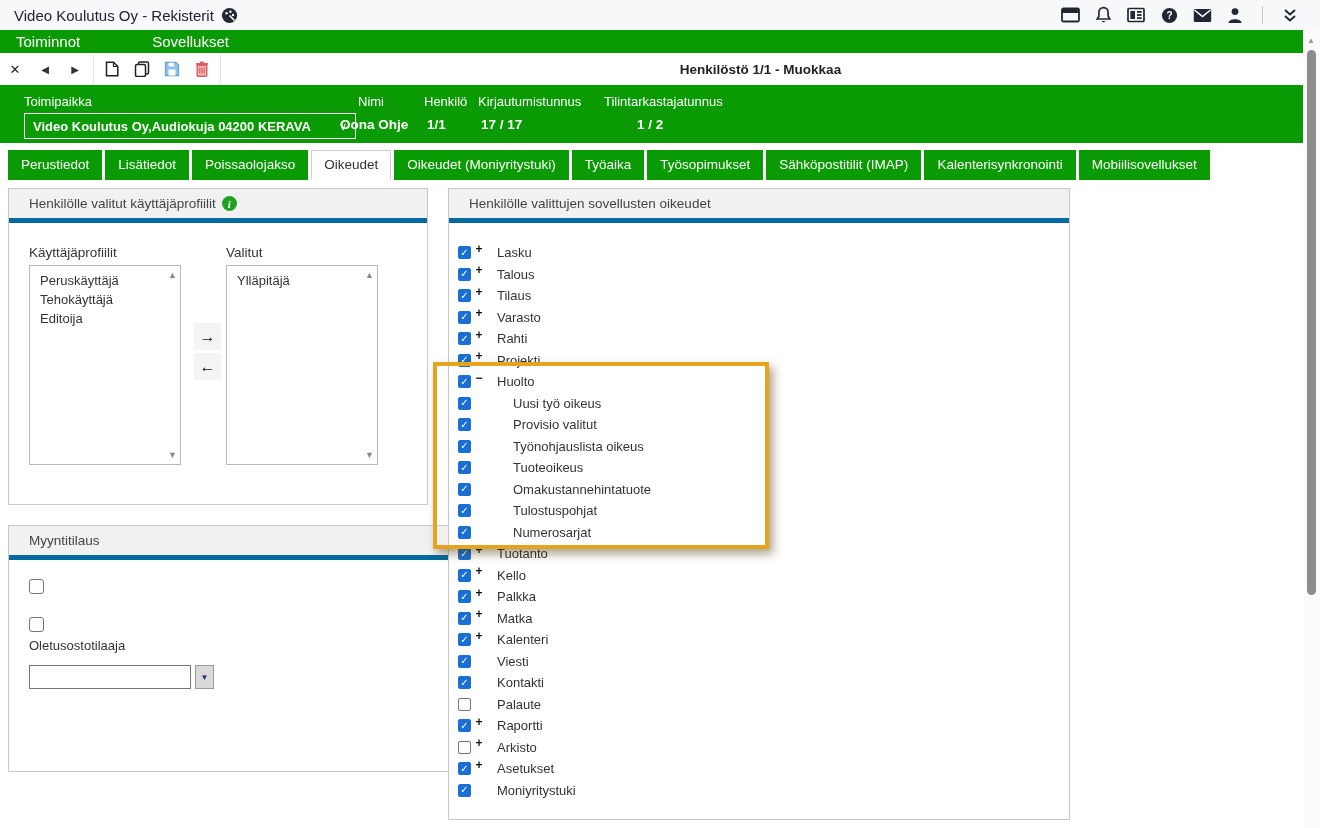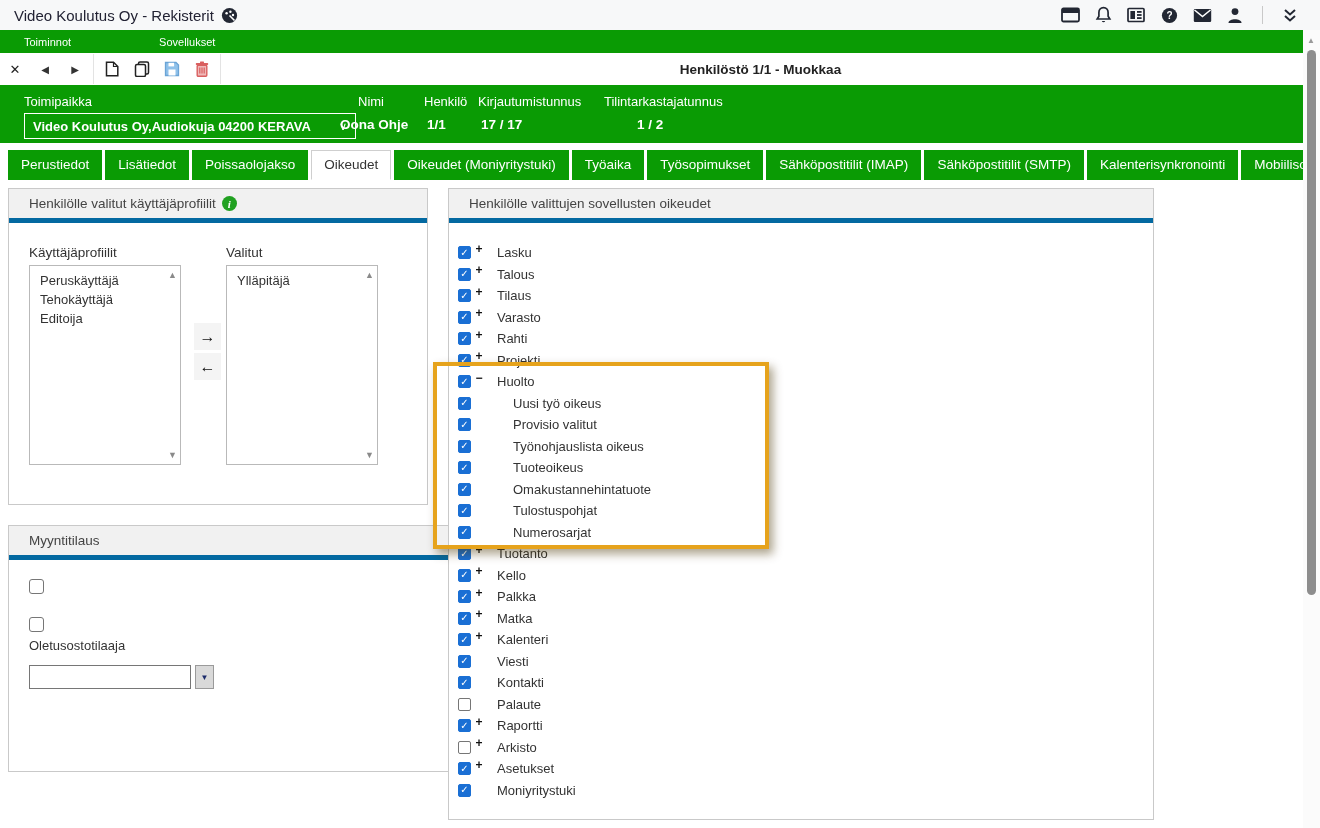--- a/index.html
+++ b/index.html
@@ -9,21 +9,21 @@
   
   .titlebar { position:absolute; left:0; top:0; width:1320px; height:30px; background:#f7f8f9; display:flex; align-items:center; }
   .titlebar .app-title { margin-left:14px; font-size:15px; color:#223; }
   .titlebar .palette { margin-left:7px; display:inline-flex; }
   .titlebar-icons { position:absolute; right:20px; top:0; height:30px; display:flex; align-items:center; gap:13px; }
   .titlebar-icons .tb-ic { width:20px; height:20px; display:inline-flex; align-items:center; justify-content:center; cursor:pointer; }
   .tb-divider { width:1px; height:18px; background:#c9c9c9; margin:0 4px; }
 
   
   .menubar { position:absolute; left:0; top:30px; width:1303px; height:23px; background:var(--green); display:flex; align-items:center; }
-  .menubar .menu-item { color:#fff; font-size:11px; padding:0 24px; cursor:pointer; }
+  .menubar .menu-item { color:#fff; font-size:15px; padding:0 16px; cursor:pointer; }
   .menubar .menu-item + .menu-item { margin-left:40px; }
 
   
   .toolbar { position:absolute; left:0; top:53px; width:1303px; height:32px; background:#fff; display:flex; align-items:center; }
   .toolbar .tool-btn { width:30px; height:30px; display:inline-flex; align-items:center; justify-content:center; cursor:pointer; }
   .toolbar .glyph { font-size:13px; color:#222; font-weight:bold; }
   .toolbar .nav-glyph { font-size:10px; color:#333; }
   .tool-sep { width:1px; height:30px; background:#e3e3e3; margin:0 3px; }
   .toolbar-title { flex:1; text-align:center; font-weight:bold; font-size:13.5px; color:#222; }
   .toolbar-rightpad { width:6px; }
@@ -56,21 +56,21 @@
 
   #sales-panel { left:8px; top:525px; width:496px; height:247px; }
   .sales-body { padding:16px 20px 0 20px; font-size:13px; color:#333; line-height:21px; }
   .chk-row { margin-bottom:17px; }
   .cb15 { display:inline-block; width:15px; height:15px; border:1px solid #767676; border-radius:3px; background:#fff; vertical-align:-3px; margin-right:8px; cursor:pointer; }
   .plain-line { line-height:21px; }
   .combo-row { margin-top:9px; display:flex; align-items:center; }
   .combo-input { width:162px; height:24px; border:1px solid #767676; background:#fff; font:13px "Liberation Sans",sans-serif; padding:0 4px; }
   .combo-btn { width:19px; height:24px; margin-left:4px; background:#d9d9d9; border:1px solid #9a9a9a; display:inline-flex; align-items:center; justify-content:center; font-size:8px; color:#1b2b6b; cursor:pointer; }
 
-  #rights-panel { left:448px; top:188px; width:706px; height:632px; }
+  #rights-panel { left:448px; top:188px; width:622px; height:632px; }
   .tree { padding:19px 0 0 9px; }
   .tree-row { display:flex; align-items:center; height:21.5px; }
   .cb13 { width:13px; height:13px; border-radius:2px; flex:0 0 13px; display:inline-flex; align-items:center; justify-content:center; cursor:pointer; border:1px solid #767676; background:#fff; font-size:10px; line-height:1; color:#fff; }
   .cb13.checked { background:var(--cb-blue); border-color:var(--cb-blue); }
   .expander { width:16px; flex:0 0 16px; font-size:12px; font-weight:bold; color:#111; text-align:center; transform:translateY(-4px); cursor:pointer; }
   .expander.empty { cursor:default; }
   .tree-label { font-size:13px; color:#333; margin-left:10px; cursor:pointer; white-space:nowrap; }
   .tree-row.child .tree-label { margin-left:26px; }
 
   
@@ -214,21 +214,20 @@
 
 <div class="tabs" id="tabs">
     <div class="tab">Perustiedot</div>
     <div class="tab">Lisätiedot</div>
     <div class="tab">Poissaolojakso</div>
     <div class="tab active">Oikeudet</div>
     <div class="tab">Oikeudet (Moniyritystuki)</div>
     <div class="tab">Työaika</div>
     <div class="tab">Työsopimukset</div>
     <div class="tab">Sähköpostitilit (IMAP)</div>
-    <div class="tab">Sähköpostitilit (SMTP)</div>
     <div class="tab">Kalenterisynkronointi</div>
     <div class="tab">Mobiilisovellukset</div>
   </div>
 
 <div class="panel" id="profiles-panel">
   <div class="panel-header">
     <span>Henkilölle valitut käyttäjäprofiilit</span>
     <span class="info-badge">i</span>
   </div>
   <span class="lb-label" style="left:20px;">Käyttäjäprofiilit</span>

